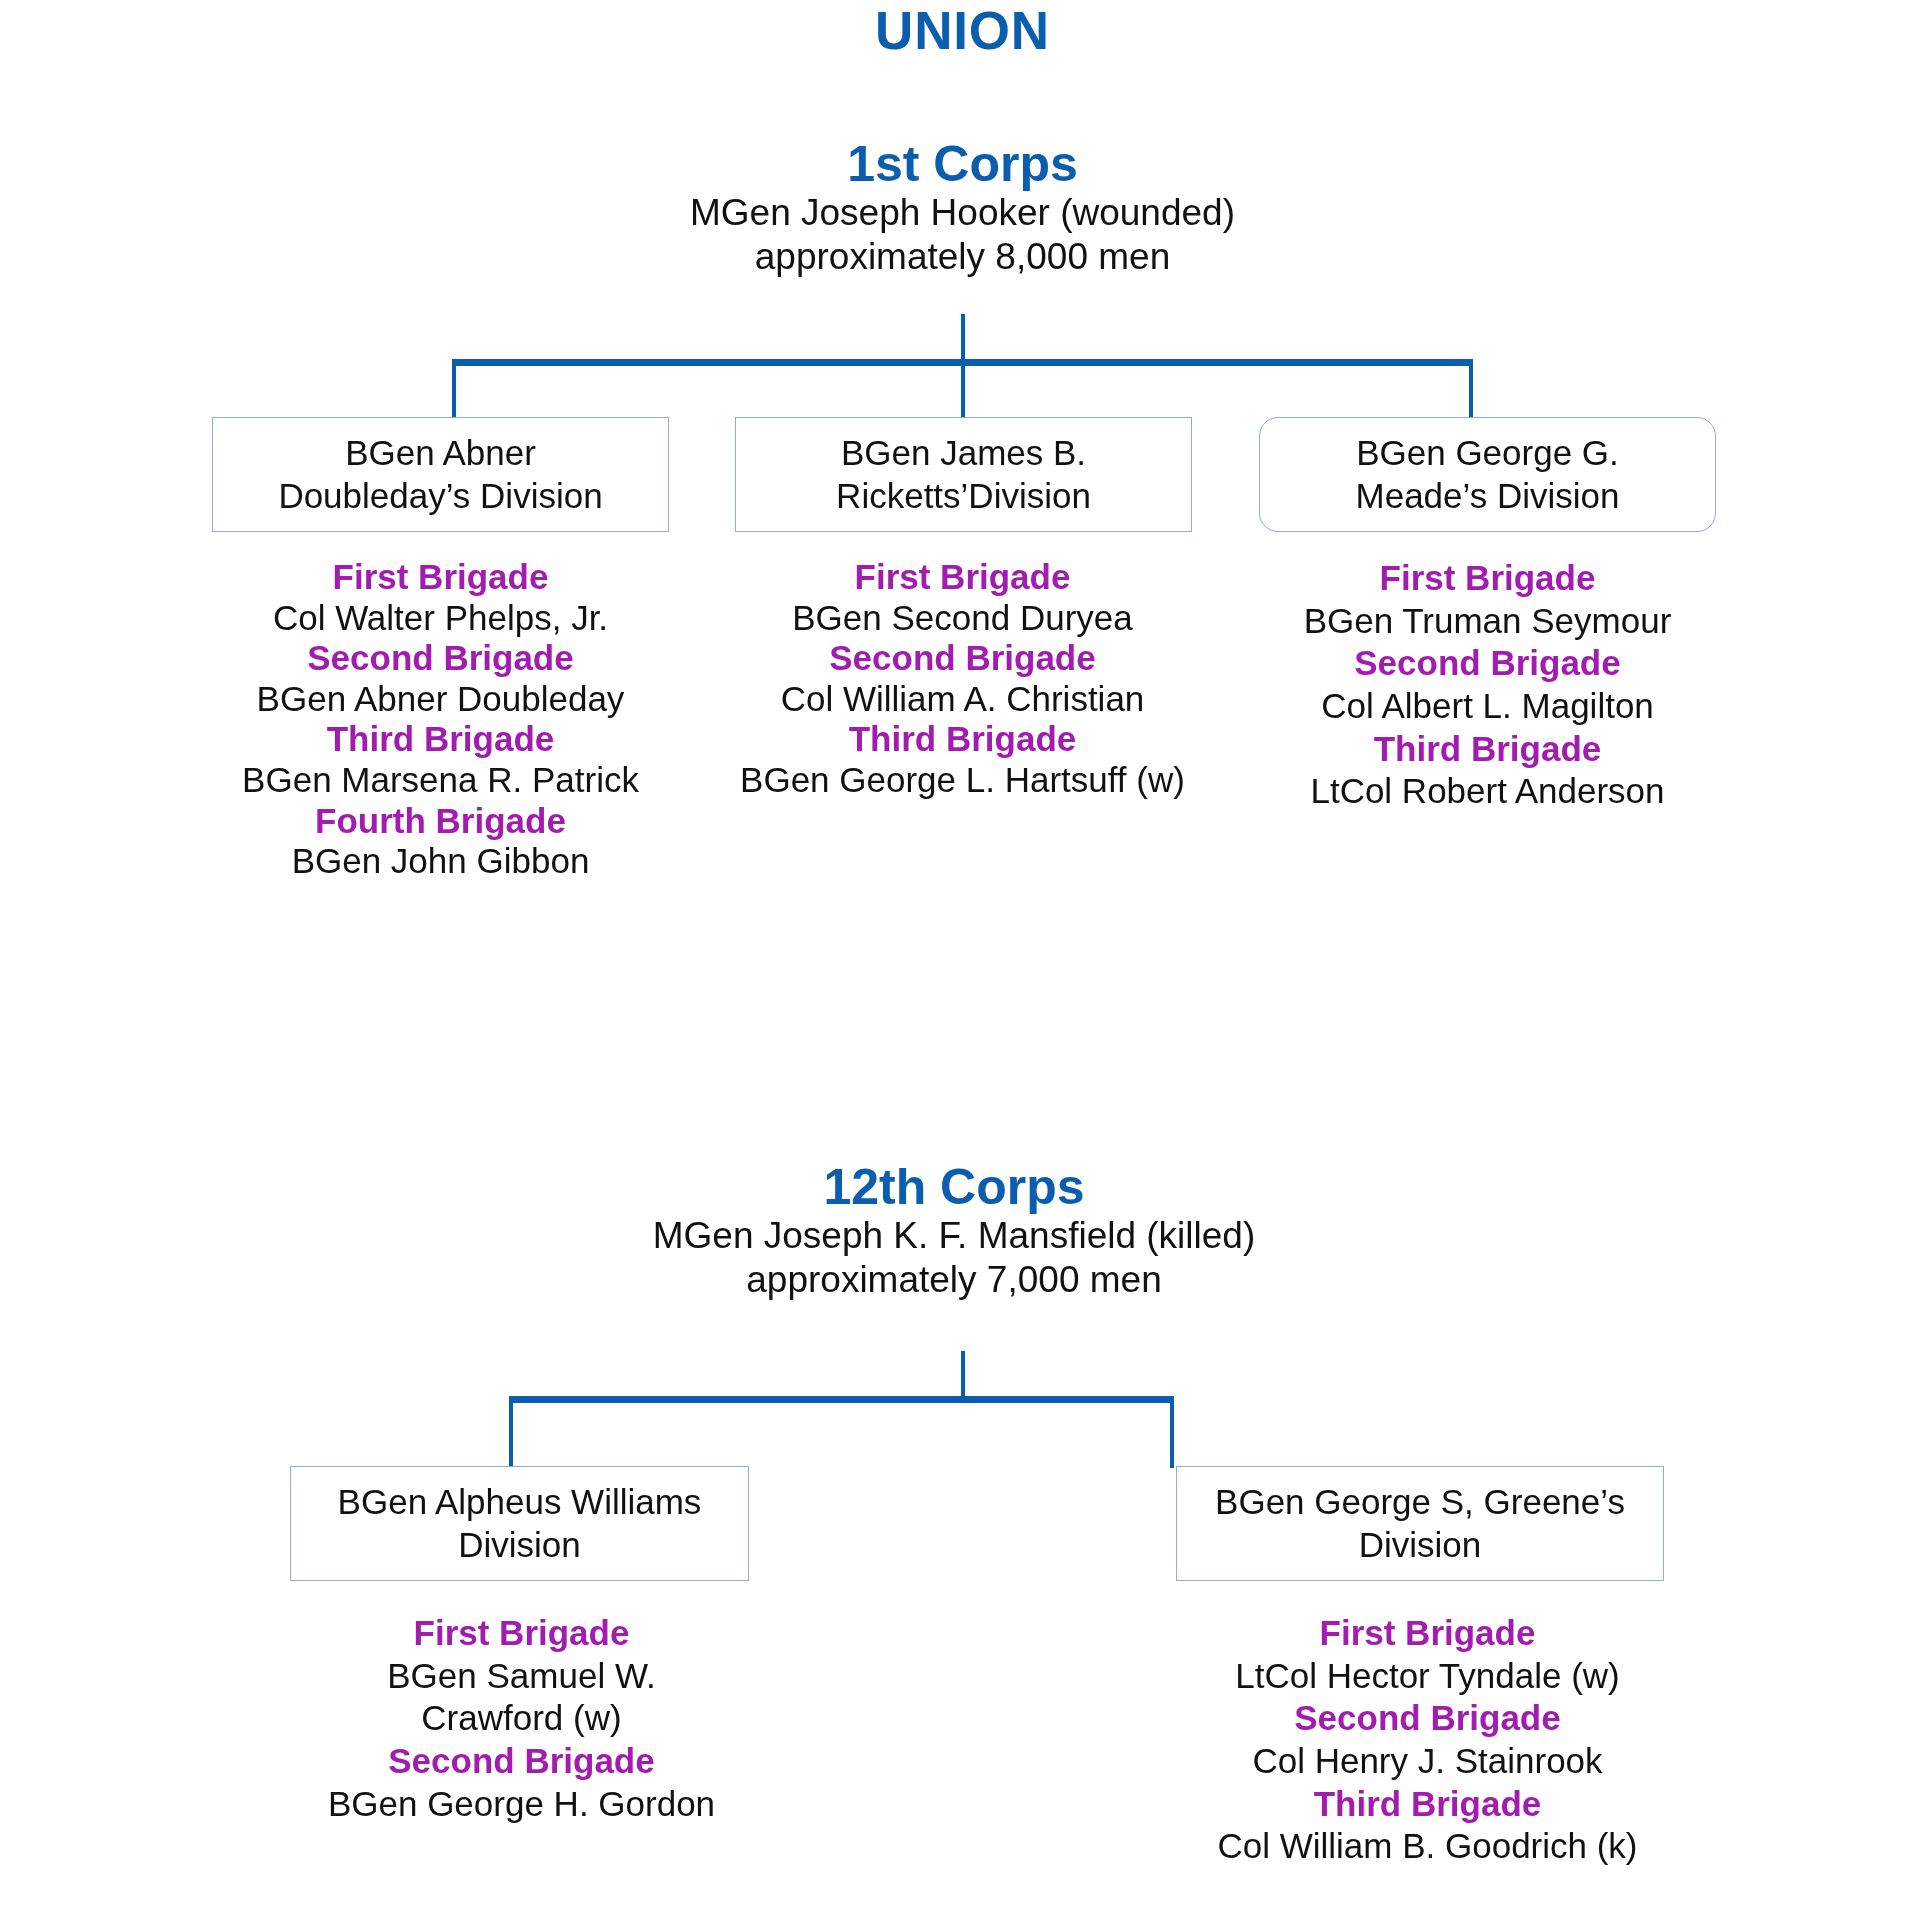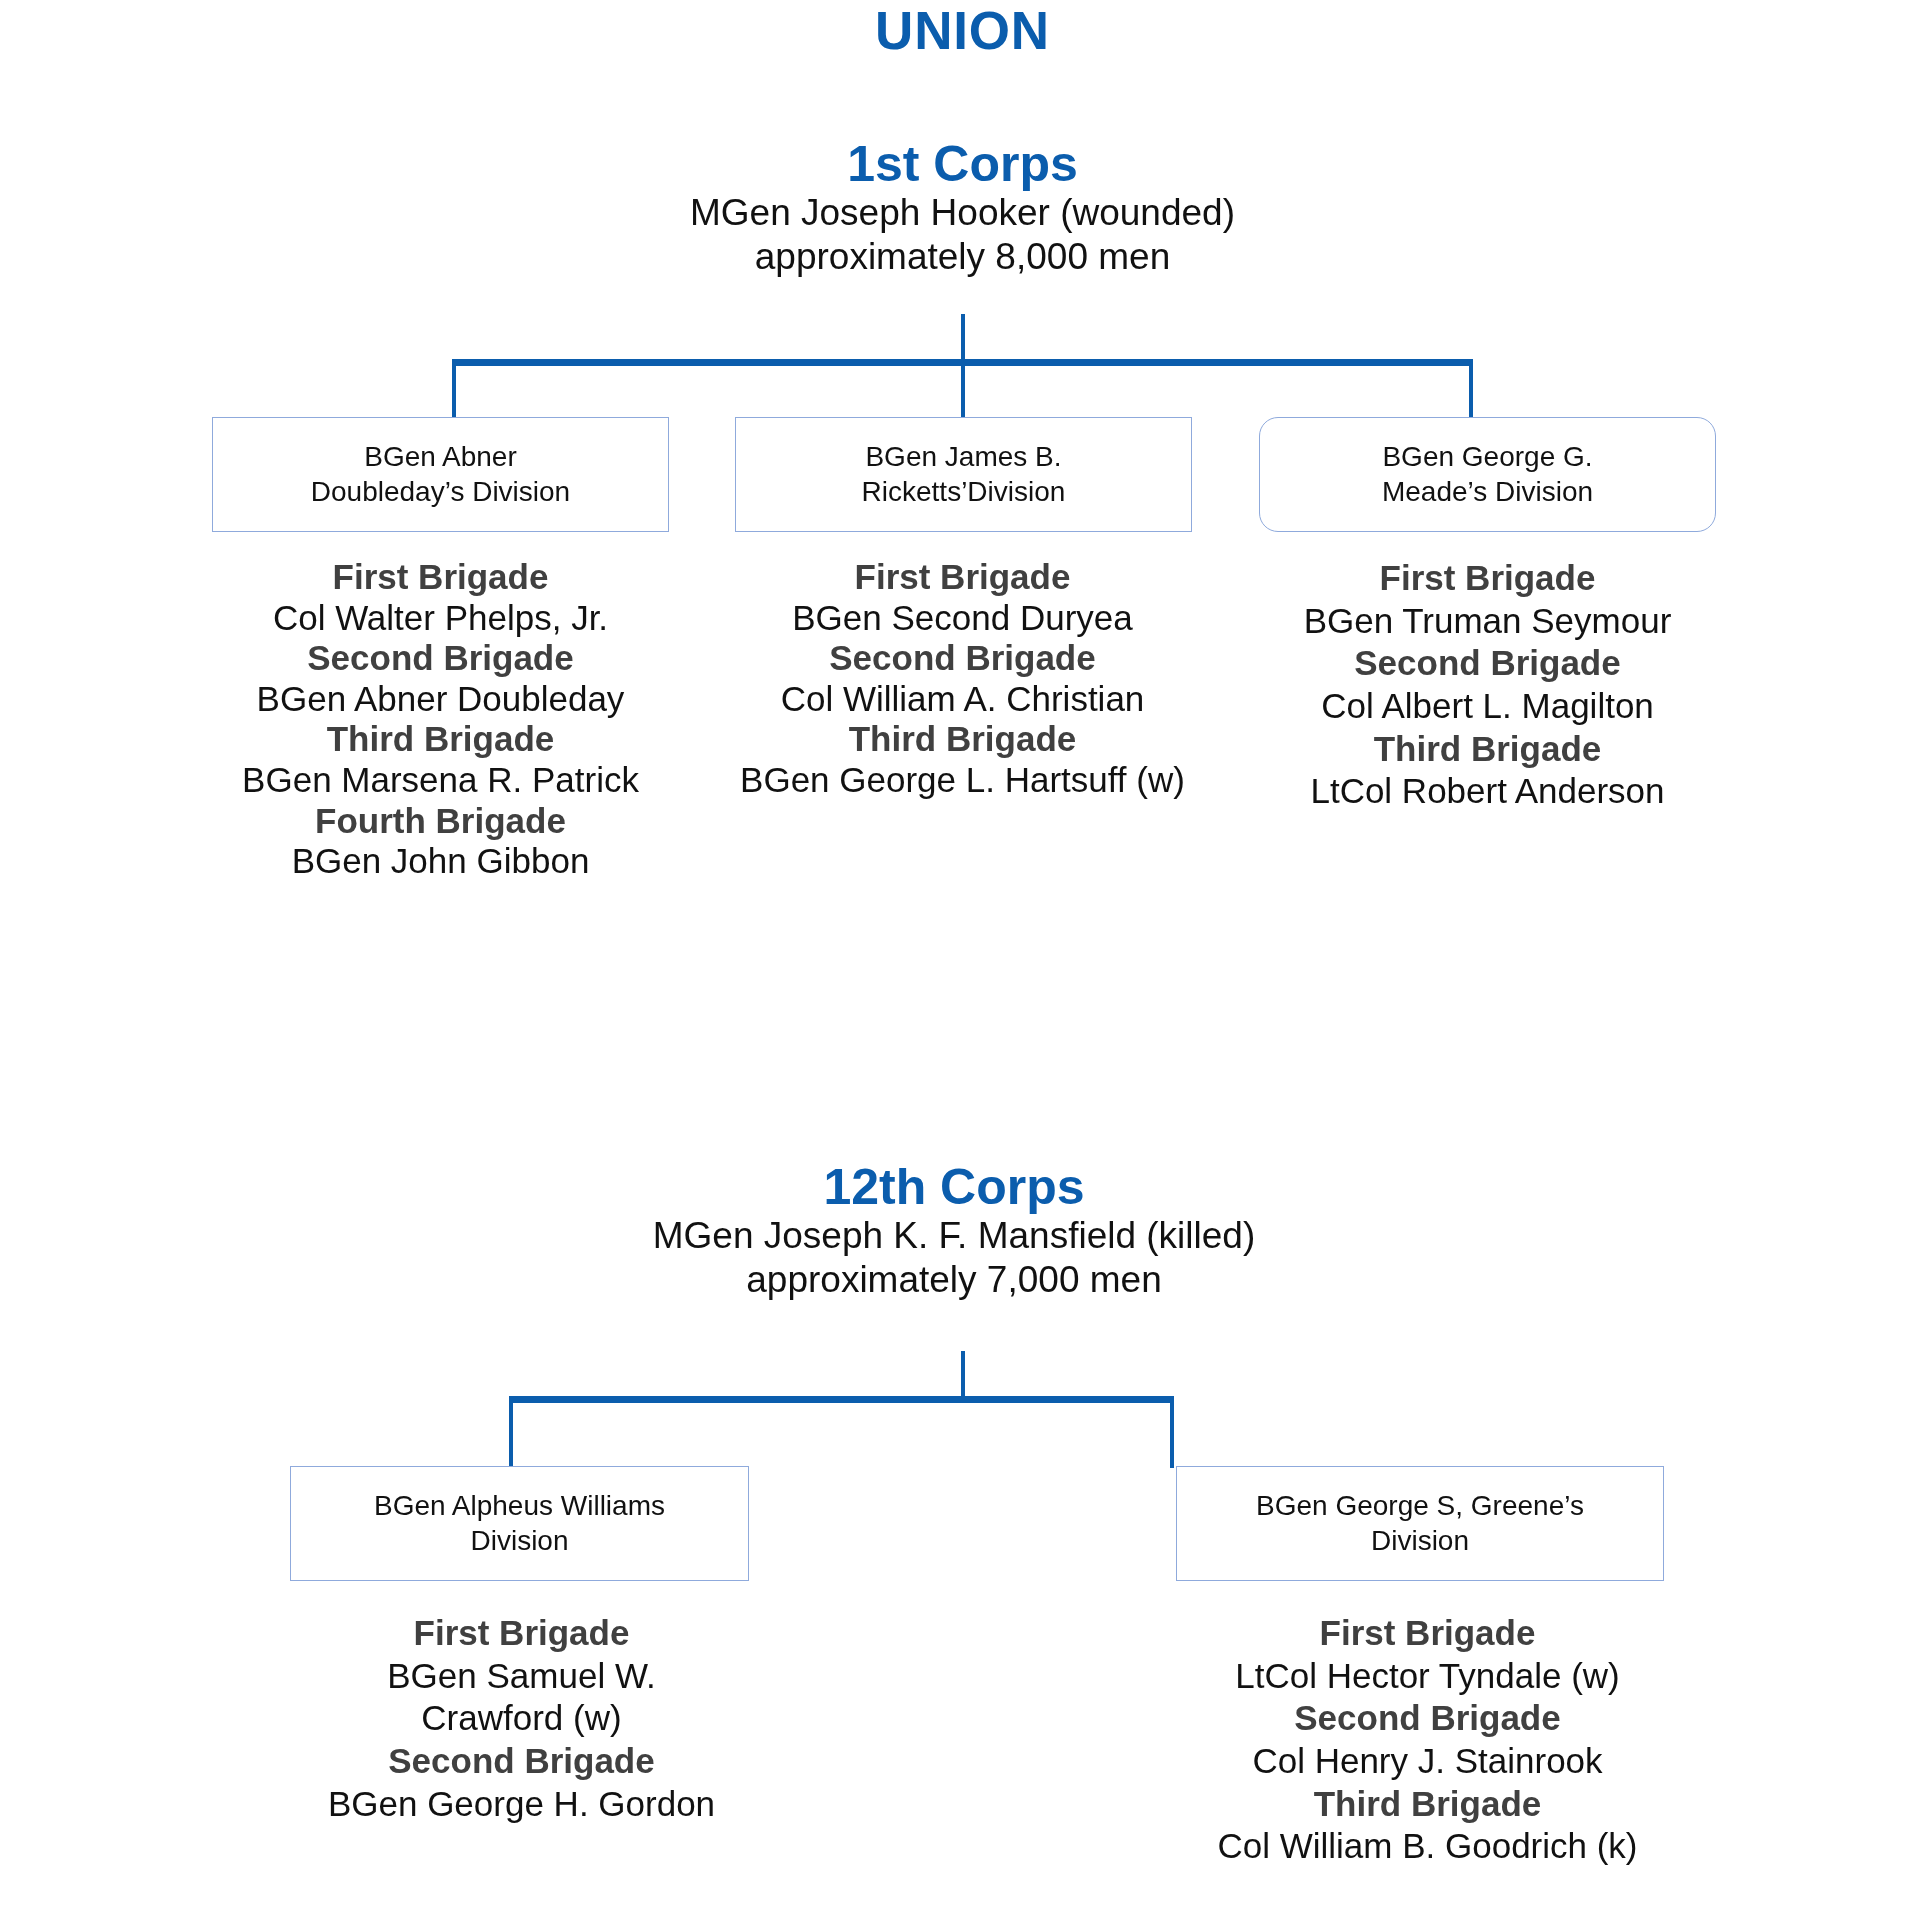--- a/index.html
+++ b/index.html
@@ -61,36 +61,36 @@
   
   .divbox {
     position: absolute;
     box-sizing: border-box;
     border: 1.6px solid #8FAADC;
     background: #ffffff;
     display: flex;
     align-items: center;
     justify-content: center;
     text-align: center;
-    font-size: 28px;
+    font-size: 35px;
     line-height: 1.22;
     color: #111111;
     padding: 4.8px 8px;
   }
 
   
   .brigades {
     position: absolute;
     text-align: center;
     line-height: 1.16;
   }
   .brig-name {
     font-size: 35px;
     font-weight: bold;
-    color: #404040;
+    color: #a21caf;
     white-space: nowrap;
   }
   .brig-cmdr {
     font-size: 35px;
     font-weight: normal;
     color: #111111;
   }
   .brig-cmdr.wrapped { white-space: normal; }
   .brig-cmdr.nowrap { white-space: nowrap; }
 </style>

